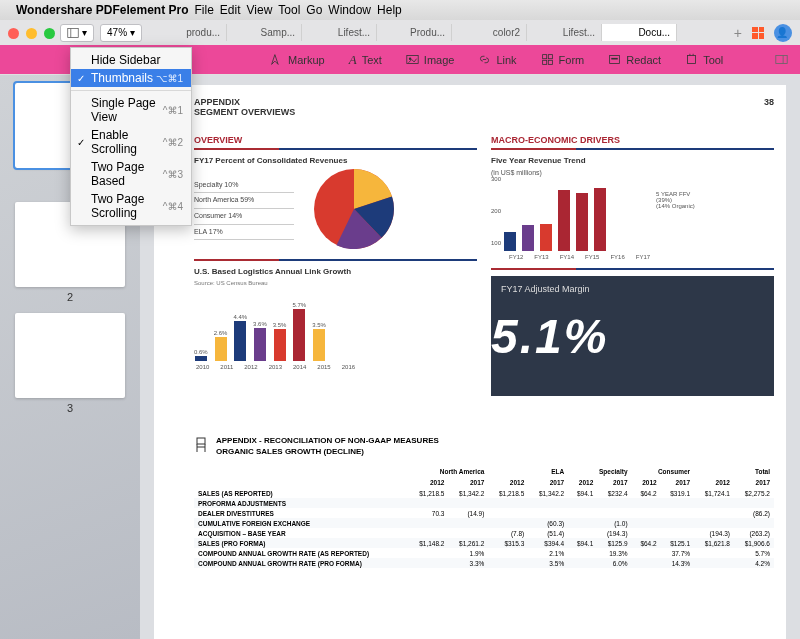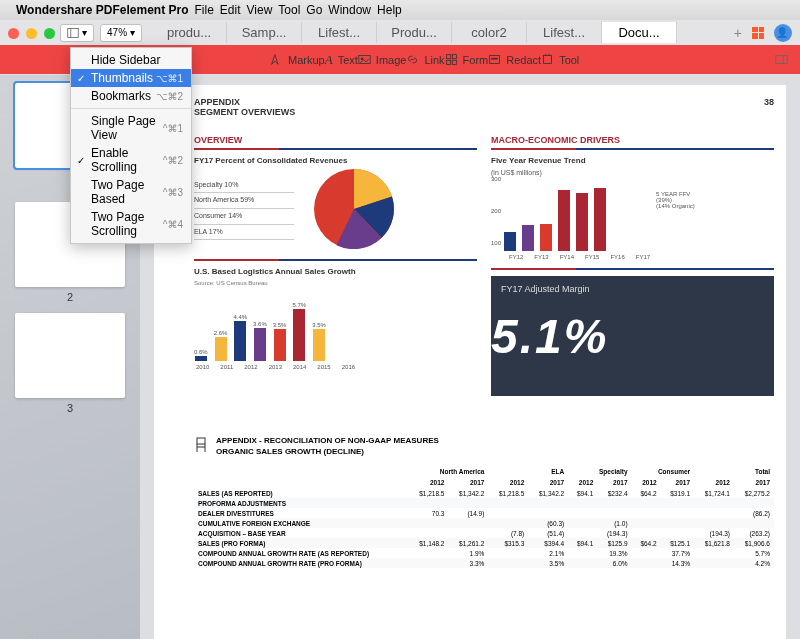--- a/index.html
+++ b/index.html
@@ -11,26 +11,26 @@
 .menubar span { cursor: default; }
 
 .traffic { position: absolute; top: 28px; left: 8px; display: flex; gap: 7px; }
 .traffic div { width: 11px; height: 11px; border-radius: 50%; }
 .tl-red { background: #ff5f57; } .tl-yel { background: #ffbd2e; } .tl-grn { background: #28c940; }
 
 .toolbar1 { height: 25px; background: #e4e4e6; display: flex; align-items: center; padding-left: 60px; font-size: 11px; gap: 6px; }
 .tb-btn { height: 18px; border: 1px solid #c0c0c4; background: #fff; border-radius: 3px; padding: 0 6px; display: flex; align-items: center; gap: 3px; font-size: 10px; }
 .tb-btn svg { width: 12px; height: 12px; }
 .tabs { display: flex; flex: 1; margin-left: 4px; }
-.tab { flex: 1; max-width: 75px; padding: 3px 6px; font-size: 13px; color: #555; border-right: 1px solid #d0d0d0; text-align: center; overflow: hidden; white-space: nowrap; text-overflow: ellipsis; }
+.tab { flex: 1; max-width: 75px; padding: 3px 6px; font-size: 10px; color: #555; border-right: 1px solid #d0d0d0; text-align: right; overflow: hidden; white-space: nowrap; text-overflow: ellipsis; }
 .tab.active { background: #fff; color: #000; }
 .tb-right { display: flex; align-items: center; gap: 10px; padding-right: 8px; }
 .avatar { width: 18px; height: 18px; border-radius: 50%; background: #4a90e2; display: flex; align-items: center; justify-content: center; color: #fff; font-size: 10px; }
 
-.toolbar2 { height: 30px; background: #ef4444; display: flex; align-items: center; padding-left: 270px; font-size: 11px; border-bottom: 1px solid #e0e0e0; }
+.toolbar2 { height: 30px; background: #ec4899; display: flex; align-items: center; padding-left: 270px; font-size: 11px; gap: 24px; border-bottom: 1px solid #e0e0e0; }
 .tool { display: flex; align-items: center; gap: 5px; color: #333; cursor: pointer; }
 .tool svg { width: 13px; height: 13px; }
 .tool-right { margin-left: auto; margin-right: 12px; }
 
 .main { display: flex; height: 564px; }
 .sidebar { width: 140px; background: linear-gradient(160deg, #cfd2d6, #b8bcc4); padding: 8px 12px; }
 .thumb { width: 110px; height: 85px; background: #fff; border-radius: 2px; box-shadow: 0 1px 3px rgba(0,0,0,0.2); margin: 0 auto 4px; display: flex; flex-direction: column; padding: 6px; font-size: 4px; }
 .thumb.sel { outline: 2px solid #4a90e2; }
 .thumb-num { text-align: center; font-size: 11px; color: #333; margin-bottom: 10px; }
 
@@ -188,24 +188,20 @@
 
 <div class="dropdown">
   <div class="item">
       <span>Hide Sidebar</span>
     </div>
   <div class="item sel">
       <span class="check">✓</span>
       <span>Thumbnails</span>
       <span class="short">⌥⌘1</span>
     </div>
-  <div class="item">
-      <span>Bookmarks</span>
-      <span class="short">⌥⌘2</span>
-    </div>
   <div class="separ"></div>
   <div class="item">
       <span>Single Page View</span>
       <span class="short">^⌘1</span>
     </div>
   <div class="item">
       <span class="check">✓</span>
       <span>Enable Scrolling</span>
       <span class="short">^⌘2</span>
     </div>
@@ -252,21 +248,21 @@
               <div>ELA 17%</div>
             </div>
             <svg class="pie" viewBox="0 0 32 32">
               <circle r="16" cx="16" cy="16" fill="#d83a2e"></circle>
               <path d="M16 16 L16 0 A16 16 0 0 1 31.2 11 Z" fill="#f6b63c"></path>
               <path d="M16 16 L31.2 11 A16 16 0 0 1 27 27.5 Z" fill="#1d3b7a"></path>
               <path d="M16 16 L27 27.5 A16 16 0 0 1 9 30.5 Z" fill="#6a3d8c"></path>
             </svg>
           </div>
           <div class="sep" style="margin-top:10px"></div>
-          <div class="chart-title">U.S. Based Logistics Annual Sales Growth</div>
+          <div class="chart-title">U.S. Based Logistics Annual Link Growth</div>
           <div style="font-size:6px;color:#777">Source: US Census Bureau</div>
           <div class="bar-chart" id="usbar">
               <div class="bar-group">
                 <div class="bar-lbl">0.6%</div>
                 <div class="bar" style="height:5.499999999999999px;background:#1d3b7a"></div>
               </div>
               <div class="bar-group">
                 <div class="bar-lbl">2.6%</div>
                 <div class="bar" style="height:23.833333333333336px;background:#f6b63c"></div>
               </div>

